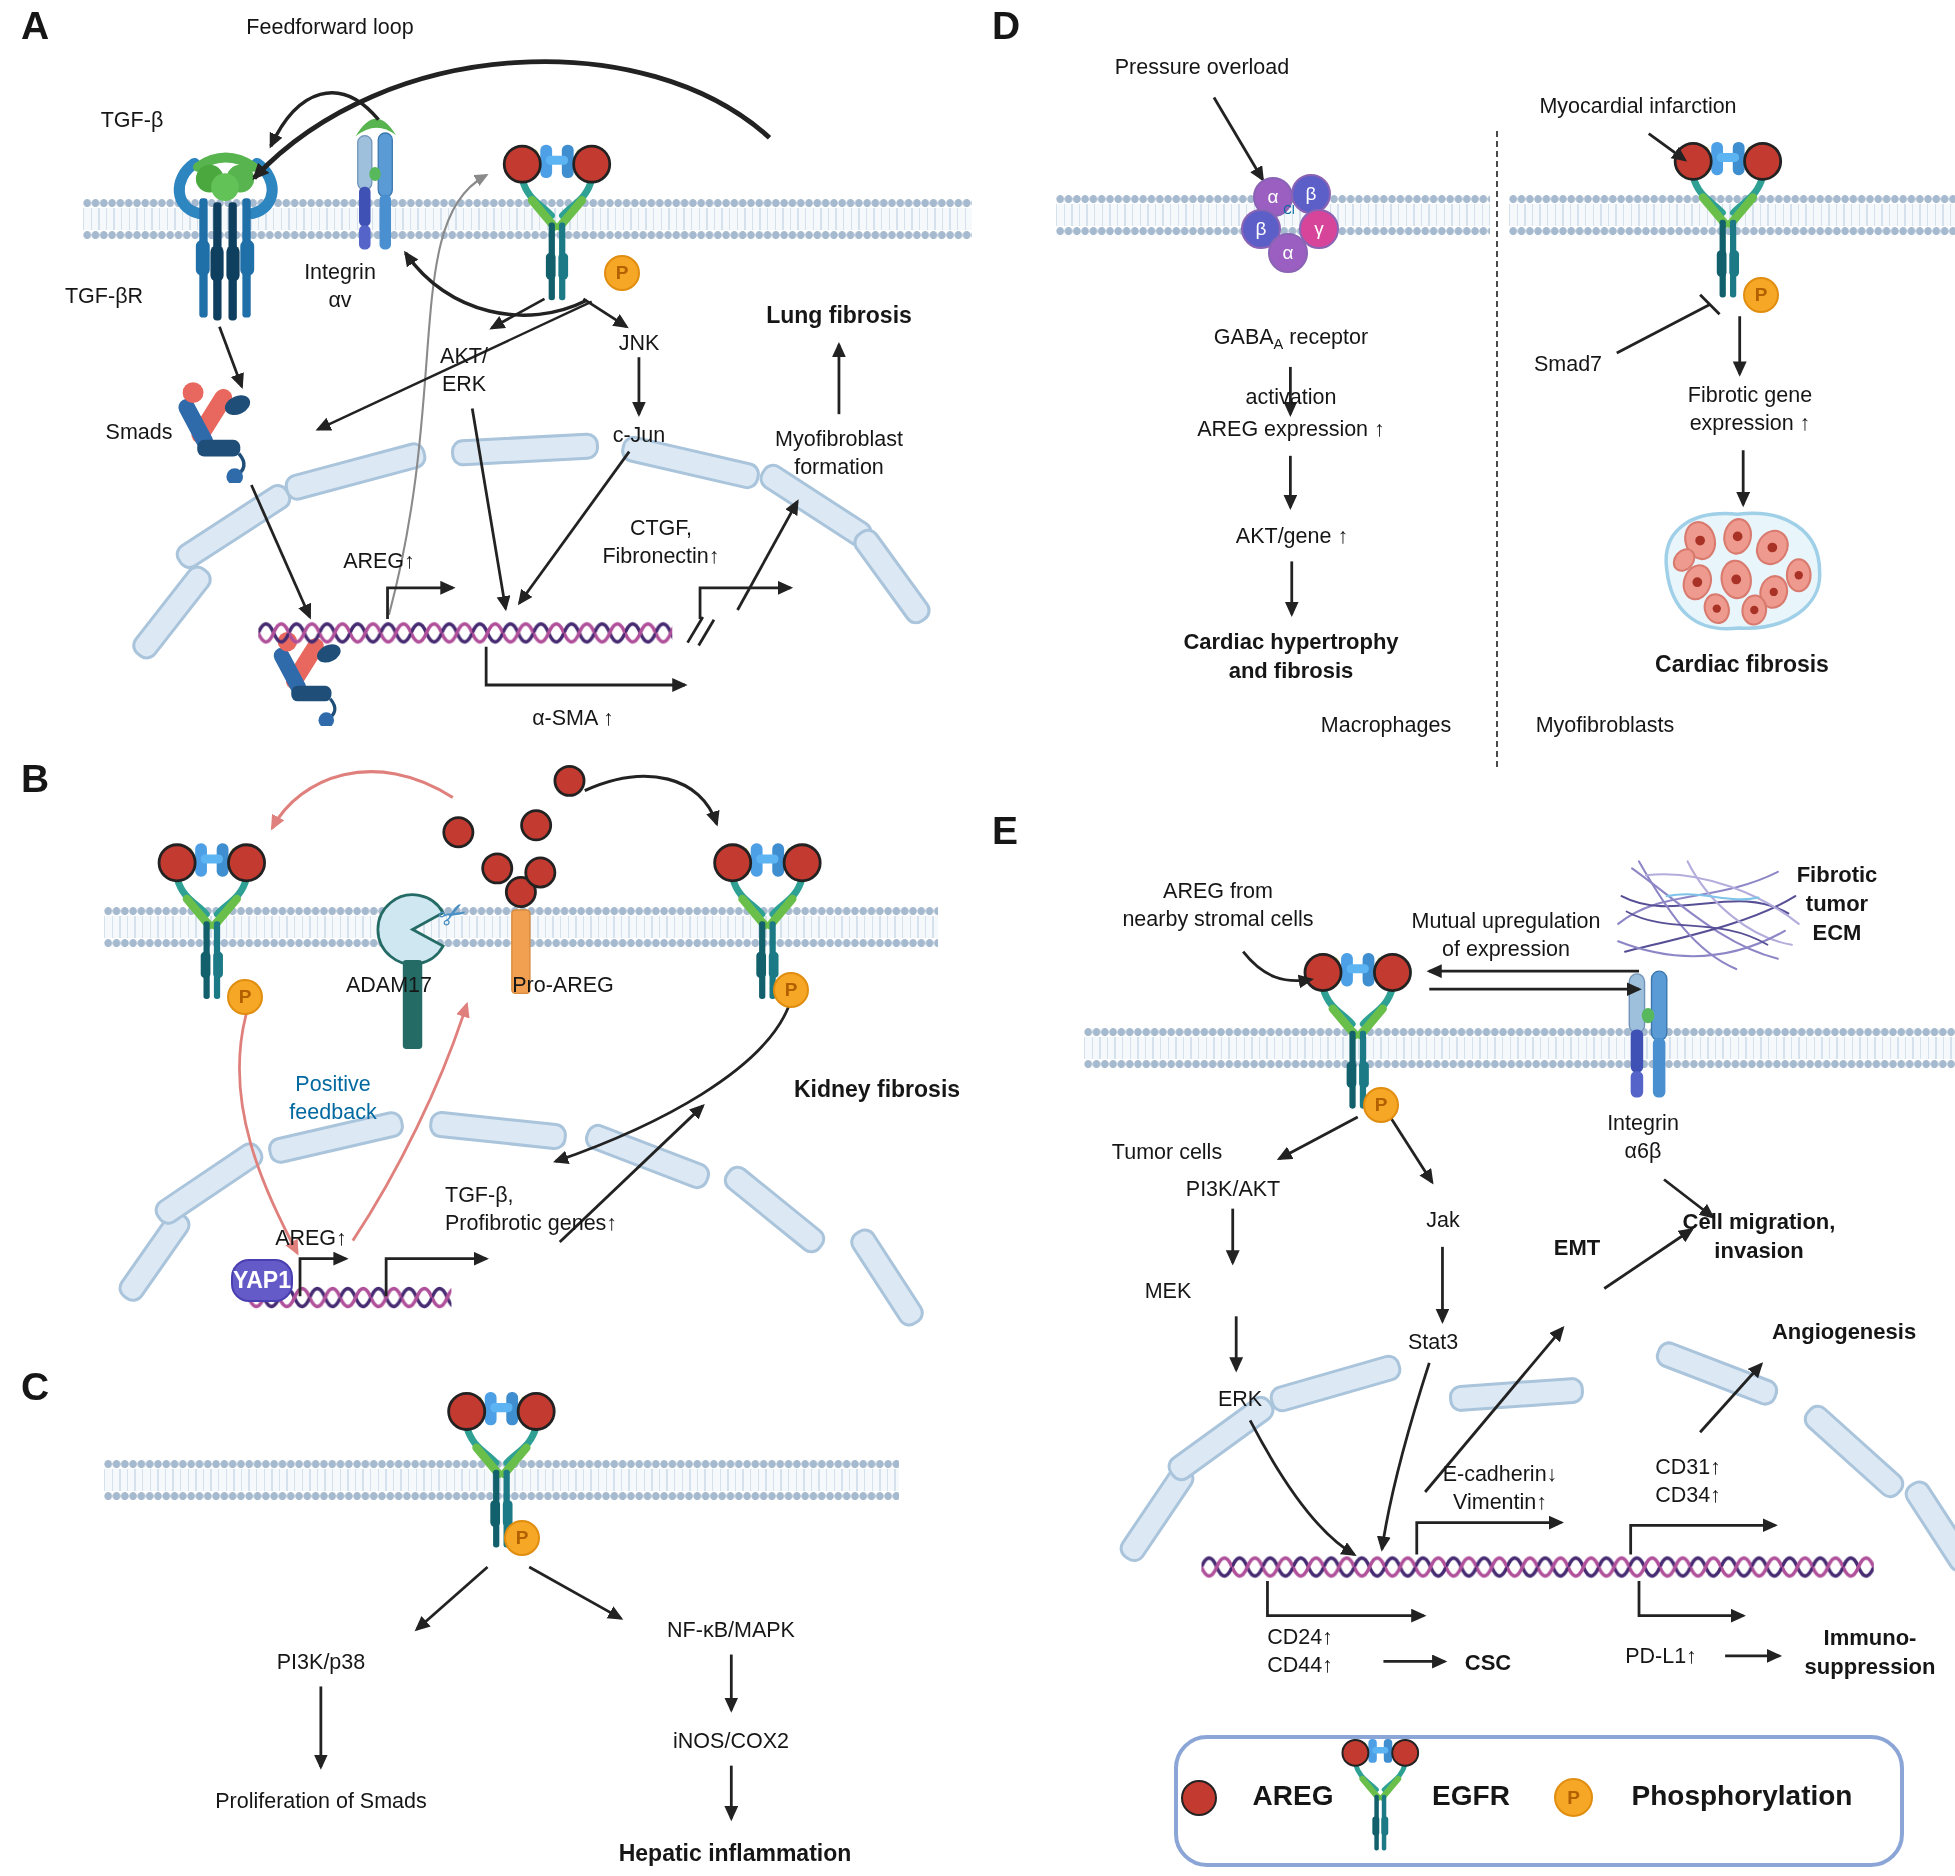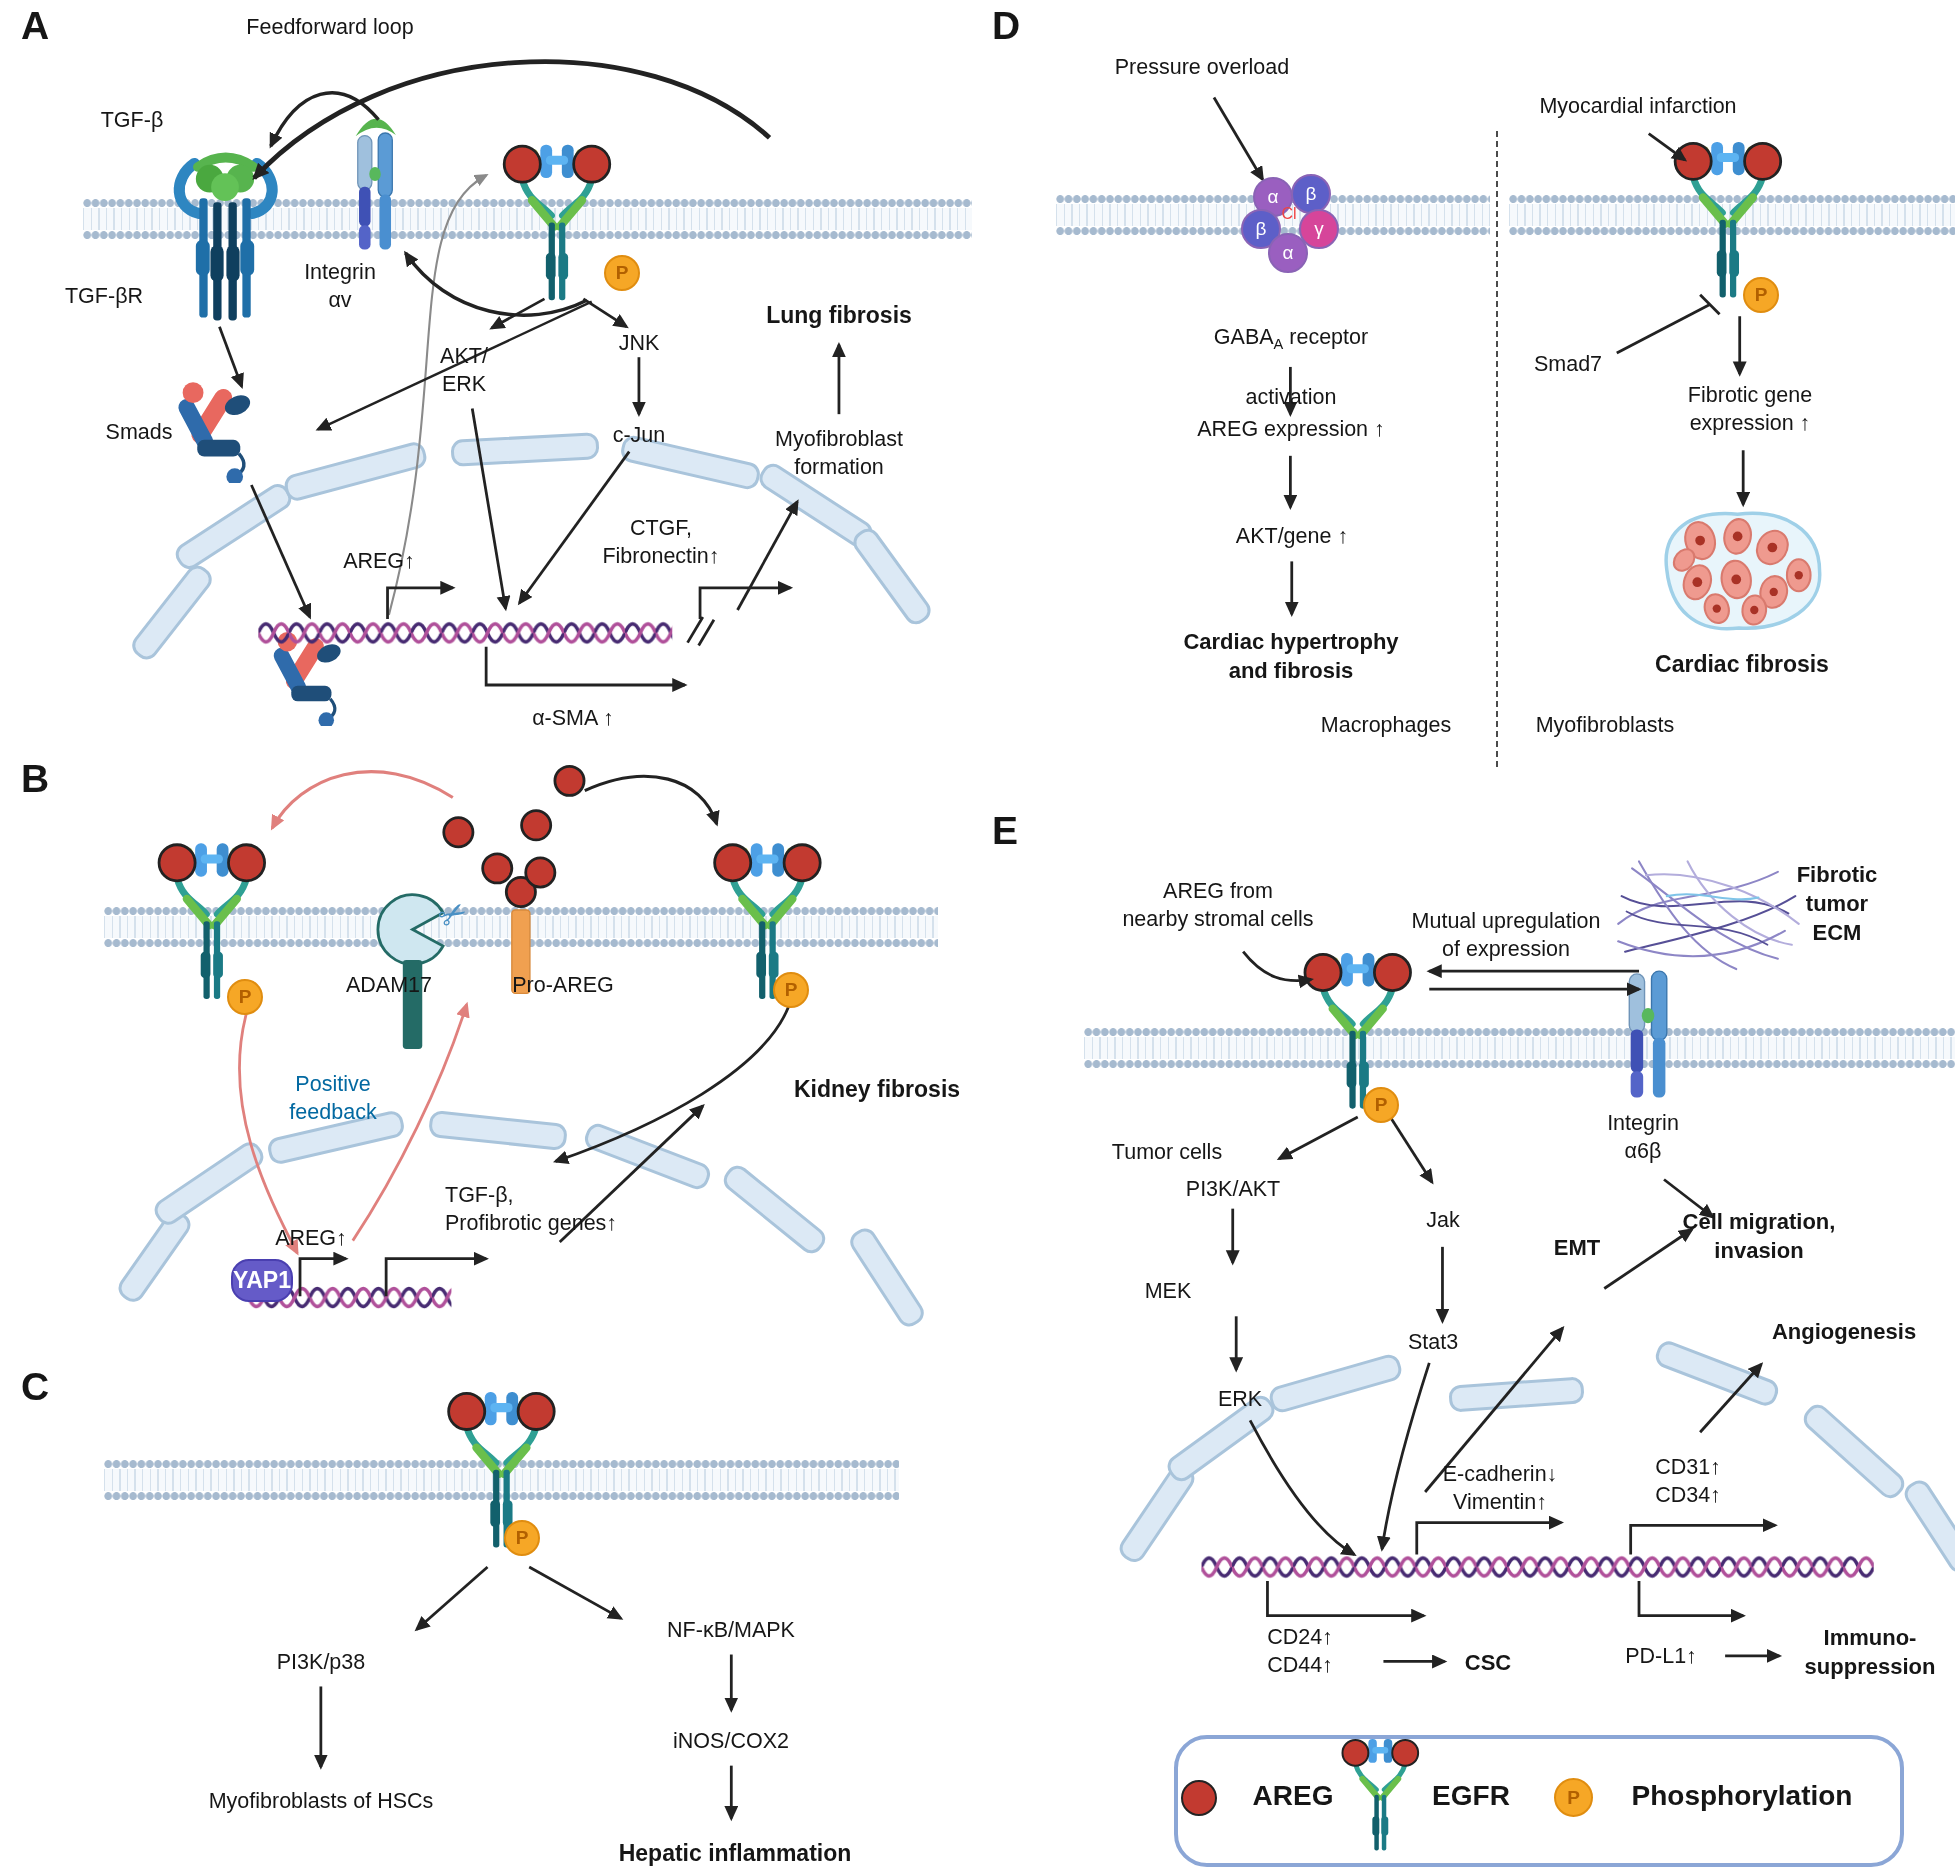--- a/index.html
+++ b/index.html
@@ -340,21 +340,21 @@
     </div>
   <div class="gsub" style="left:1241px;top:209px;background:#5d5fc8;">
       <span>β</span>
     </div>
   <div class="gsub" style="left:1299px;top:209px;background:#d6459a;">
       <span>γ</span>
     </div>
   <div class="gsub" style="left:1268px;top:233px;background:#9a5fc0;">
       <span>α</span>
     </div>
-  <div class="lbl" style="left:1289px;top:203px;font-size:16px;color:#ef4444;z-index:23;">Cl</div>
+  <div class="lbl" style="left:1289px;top:203px;font-size:12px;color:#0369a1;z-index:23;">Cl</div>
 
   <div id="yap1">
       <span>YAP1</span>
     </div>
 
   <div id="scissors">✂</div>
 
   <div id="dashed-divider"></div>
 
   <div class="panel-letter" style="left:21px;top:4.2px;">A</div>
@@ -386,21 +386,21 @@
   <div class="lbl red-lbl" style="left:333px;top:1070px;">Positive
 feedback</div>
   <div class="lbl" style="left:311px;top:1224px;">AREG↑</div>
   <div class="lbl la" style="left:445px;top:1181px;">TGF-β,
 Profibrotic genes↑</div>
   <div class="lbl big" style="left:877px;top:1074px;">Kidney fibrosis</div>
 
   <div class="lbl" style="left:321px;top:1648px;">PI3K/p38</div>
   <div class="lbl" style="left:731px;top:1616px;">NF-κB/MAPK</div>
   <div class="lbl" style="left:731px;top:1727px;">iNOS/COX2</div>
-  <div class="lbl" style="left:321px;top:1787px;">Myofibroblasts of HSCs</div>
+  <div class="lbl" style="left:321px;top:1787px;">Proliferation of Smads</div>
   <div class="lbl big" style="left:735px;top:1838px;">Hepatic inflammation</div>
 
   <div class="lbl" style="left:1202px;top:53px;">Pressure overload</div>
   <div class="lbl" style="left:1291px;top:295px;">
     <span>GABA</span><sub style="font-size:14.6px;">A</sub><span> receptor</span>
     <br><span>activation</span>
   </div>
   <div class="lbl" style="left:1291px;top:415px;">AREG expression ↑</div>
   <div class="lbl" style="left:1292px;top:522px;">AKT/gene ↑</div>
   <div class="lbl b" style="left:1291px;top:627px;">Cardiac hypertrophy

